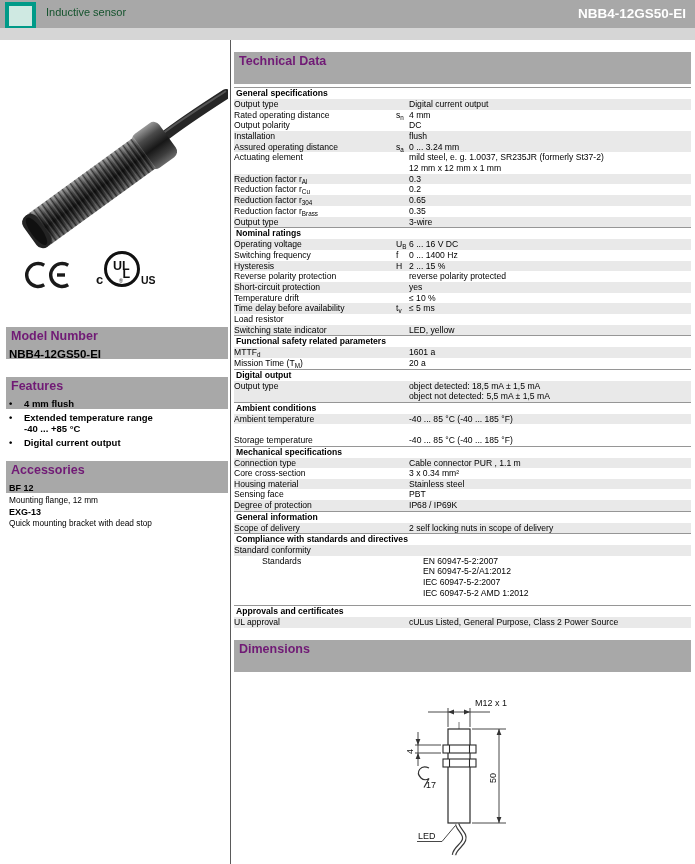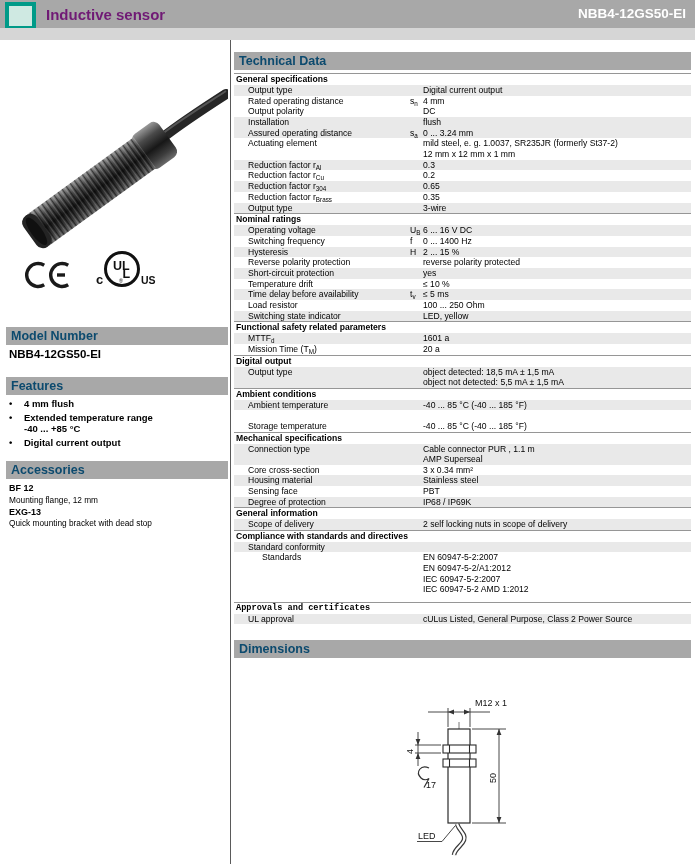--- a/index.html
+++ b/index.html
@@ -1,40 +1,40 @@
 <!DOCTYPE html>
 <html><head>
 <meta charset="utf-8">
 <style>
   html,body{margin:0;padding:0}
   body{width:695px;height:864px;background:#fff;font-family:"Liberation Sans",sans-serif;position:relative;overflow:hidden;color:#000}
   .header{position:absolute;top:0;left:0;width:695px;height:28px;background:#a8a8a8}
   .header-icon{position:absolute;left:5px;top:2px;width:23px;height:20px;background:#cfe9e2;border:4px solid #009a88}
-  .header-title{position:absolute;left:46px;top:6px;font-weight:bold;font-size:15px;color:#701a75}
+  .header-title{position:absolute;left:46px;top:6px;font-weight:normal;font-size:11px;color:#14532d}
   .header-part{position:absolute;right:9px;top:6px;font-weight:bold;font-size:13.5px;color:#fff}
   .substrip{position:absolute;top:28px;left:0;width:695px;height:12px;background:#d6d6d6}
   .divider{position:absolute;left:230px;top:40px;width:1px;height:824px;background:#5a5a5a}
-  .secbar{background:#a8a8a8;font-weight:bold;font-size:12.5px;line-height:18px;height:18px;padding-left:5px;color:#0c4a6e}
+  .secbar{background:#a8a8a8;font-weight:bold;font-size:12.5px;line-height:18px;height:32px;padding-left:5px;color:#701a75}
   .left-bar{position:absolute;left:6px;width:217px}
   .photo{position:absolute;left:2px;top:40px}
   .ce-mark{position:absolute;left:24px;top:258px}
   .ul-mark{position:absolute;left:84px;top:248px}
   .model-number{position:absolute;left:9px;top:348px;font-weight:bold;font-size:11.5px}
   .features-list{position:absolute;left:9px;top:398px;width:216px}
   .feature{display:flex;font-weight:bold;font-size:9.5px;line-height:11px;margin-bottom:3px}
   .feature .dot{width:15px;flex:none}
   .acc-list{position:absolute;left:9px;top:483px;width:218px}
   .acc-name{font-weight:bold;font-size:9px;line-height:11.5px}
   .acc-desc{font-size:8.3px;line-height:10px;margin-bottom:2px}
   .tech{position:absolute;left:234px;top:52px;width:457px;height:586px;overflow:hidden}
   .tech .secbar{margin-bottom:3px}
   .gh{font-weight:bold;font-size:8.6px;line-height:11px;border-top:1px solid #969696;padding-left:2px}
   .tr{display:flex;align-items:flex-start;font-size:8.6px;line-height:10.6px;min-height:10.6px}
   .stripe{background:#e9e9e9}
-  .td-label{width:162px;padding-left:14px;flex:none}
+  .td-label{width:162px;flex:none}
   .td-label.ind{padding-left:28px;width:148px}
   .td-sym{width:13px;flex:none}
   .td-val{flex:1}
   sub{font-size:6.3px;line-height:1;vertical-align:-1.5px}
   .tr-spacer{height:10.6px}
   .dim-bar{position:absolute;left:234px;top:640px;width:452px}
   .dim-svg{position:absolute;left:365px;top:686px}
   svg text{font-family:"Liberation Sans",sans-serif;fill:#111}
 </style>
 </head>
@@ -253,23 +253,20 @@
       <div class="tr stripe">
         <div class="td-label">Time delay before availability</div>
         <div class="td-sym">t<sub>v</sub></div>
         <div class="td-val">
           <div>≤ 5 ms</div>
         </div>
       </div>
       <div class="tr">
         <div class="td-label">Load resistor</div>
         <div class="td-sym"></div>
-        <div class="td-val">
-          <div>100 ... 250 Ohm</div>
-        </div>
       </div>
       <div class="tr stripe">
         <div class="td-label">Switching state indicator</div>
         <div class="td-sym"></div>
         <div class="td-val">
           <div>LED, yellow</div>
         </div>
       </div>
       <div class="gh">Functional safety related parameters</div>
       <div class="tr stripe">
@@ -310,21 +307,20 @@
         <div class="td-val">
           <div>-40 ... 85 °C (-40 ... 185 °F)</div>
         </div>
       </div>
       <div class="gh">Mechanical specifications</div>
       <div class="tr stripe">
         <div class="td-label">Connection type</div>
         <div class="td-sym"></div>
         <div class="td-val">
           <div>Cable connector PUR , 1.1 m</div>
-          <div>AMP Superseal</div>
         </div>
       </div>
       <div class="tr">
         <div class="td-label">Core cross-section</div>
         <div class="td-sym"></div>
         <div class="td-val">
           <div>3 x 0.34 mm²</div>
         </div>
       </div>
       <div class="tr stripe">
@@ -367,21 +363,21 @@
       <div class="tr">
         <div class="td-label ind">Standards</div>
         <div class="td-sym"></div>
         <div class="td-val">
           <div>EN 60947-5-2:2007</div>
           <div>EN 60947-5-2/A1:2012</div>
           <div>IEC 60947-5-2:2007</div>
           <div>IEC 60947-5-2 AMD 1:2012</div>
         </div>
       </div>
-      <div class="gh" style="margin-top: 7px; font-family: Liberation Mono, monospace;">Approvals and certificates</div>
+      <div class="gh" style="margin-top: 7px;">Approvals and certificates</div>
       <div class="tr stripe">
         <div class="td-label">UL approval</div>
         <div class="td-sym"></div>
         <div class="td-val">
           <div>cULus Listed, General Purpose, Class 2 Power Source</div>
         </div>
       </div>
     </div>
 </div>
 

